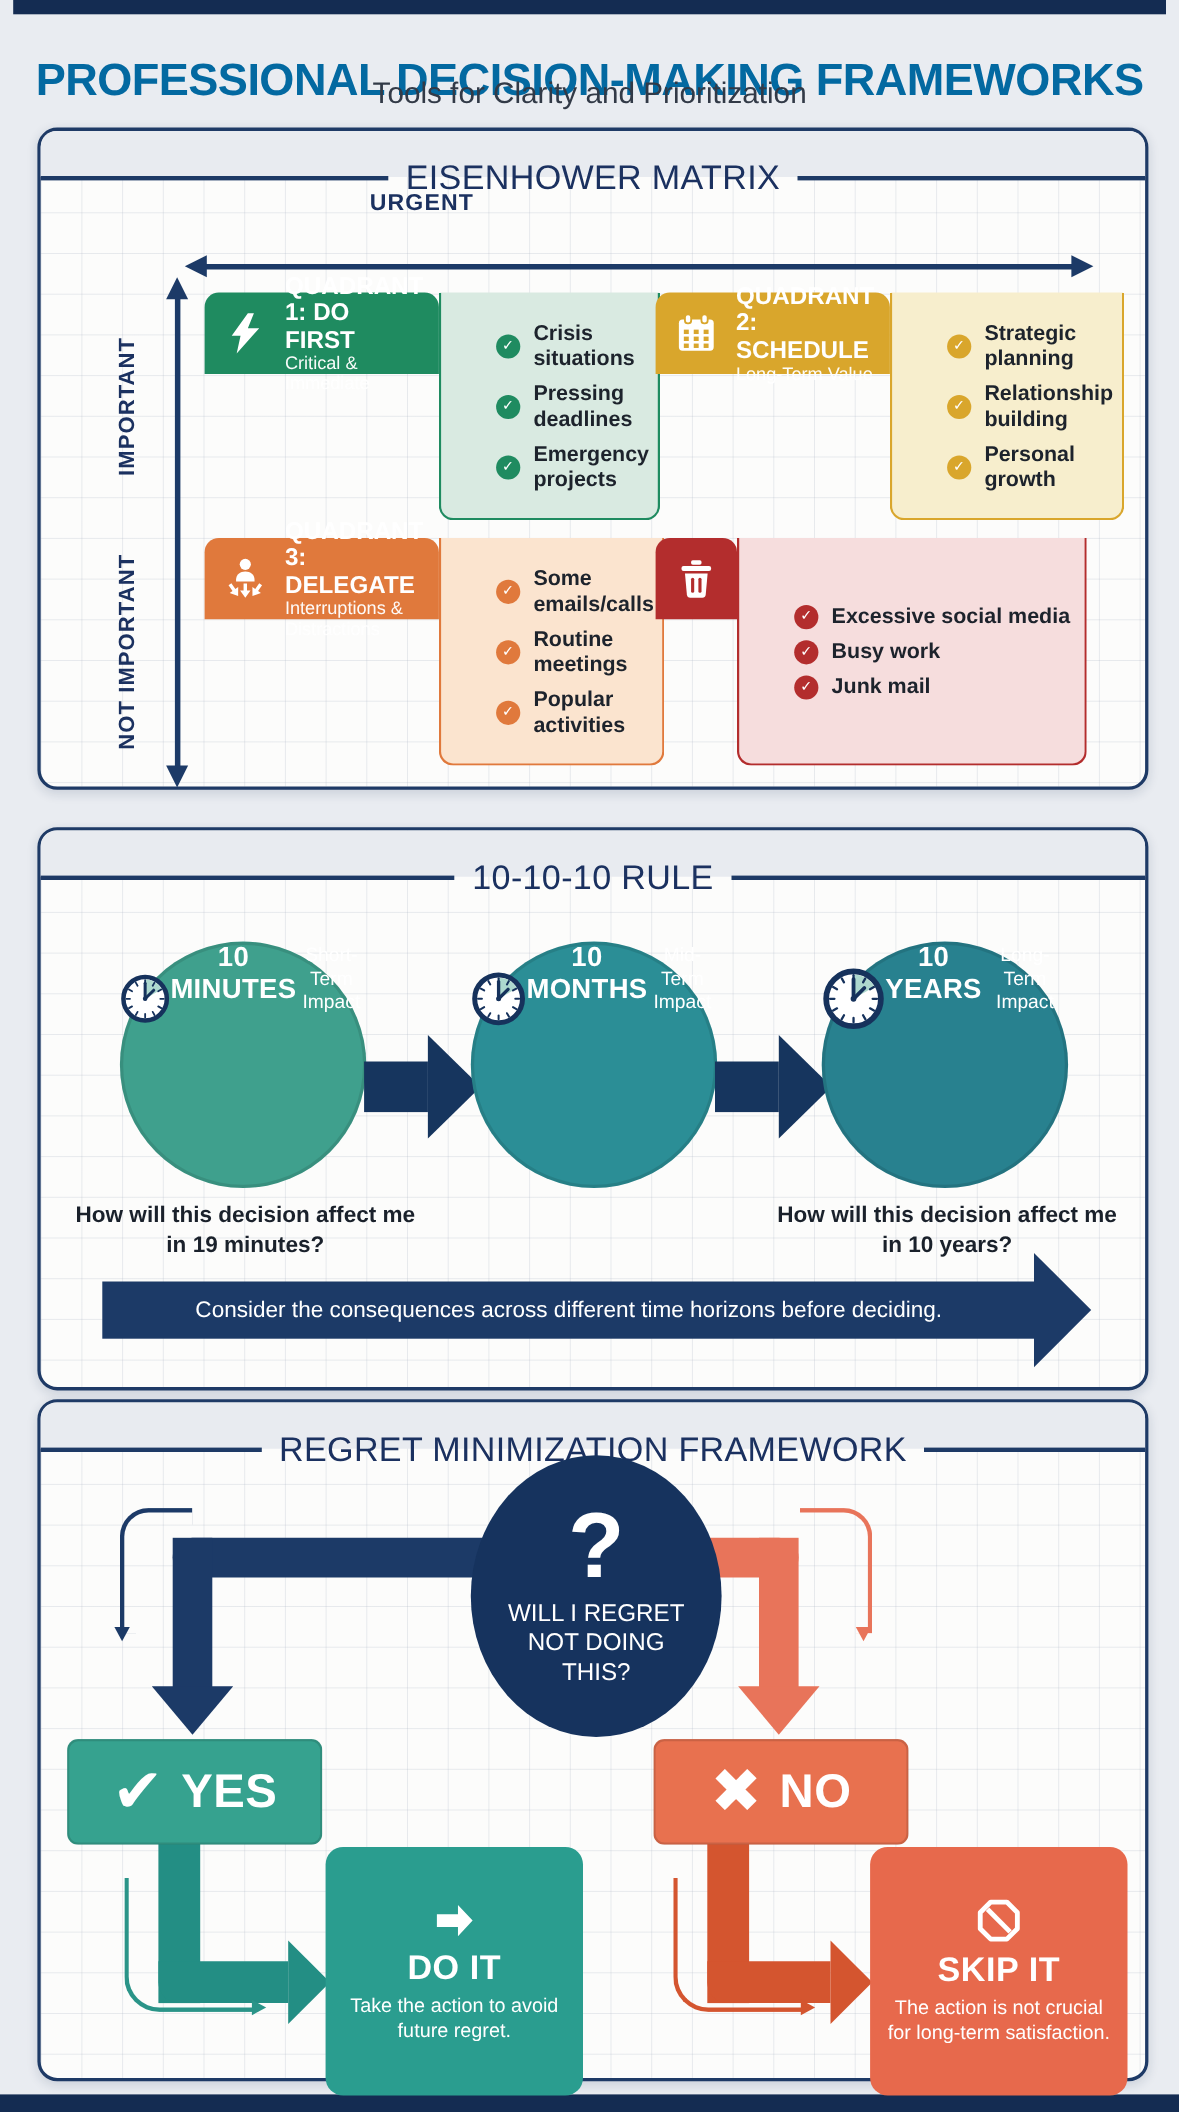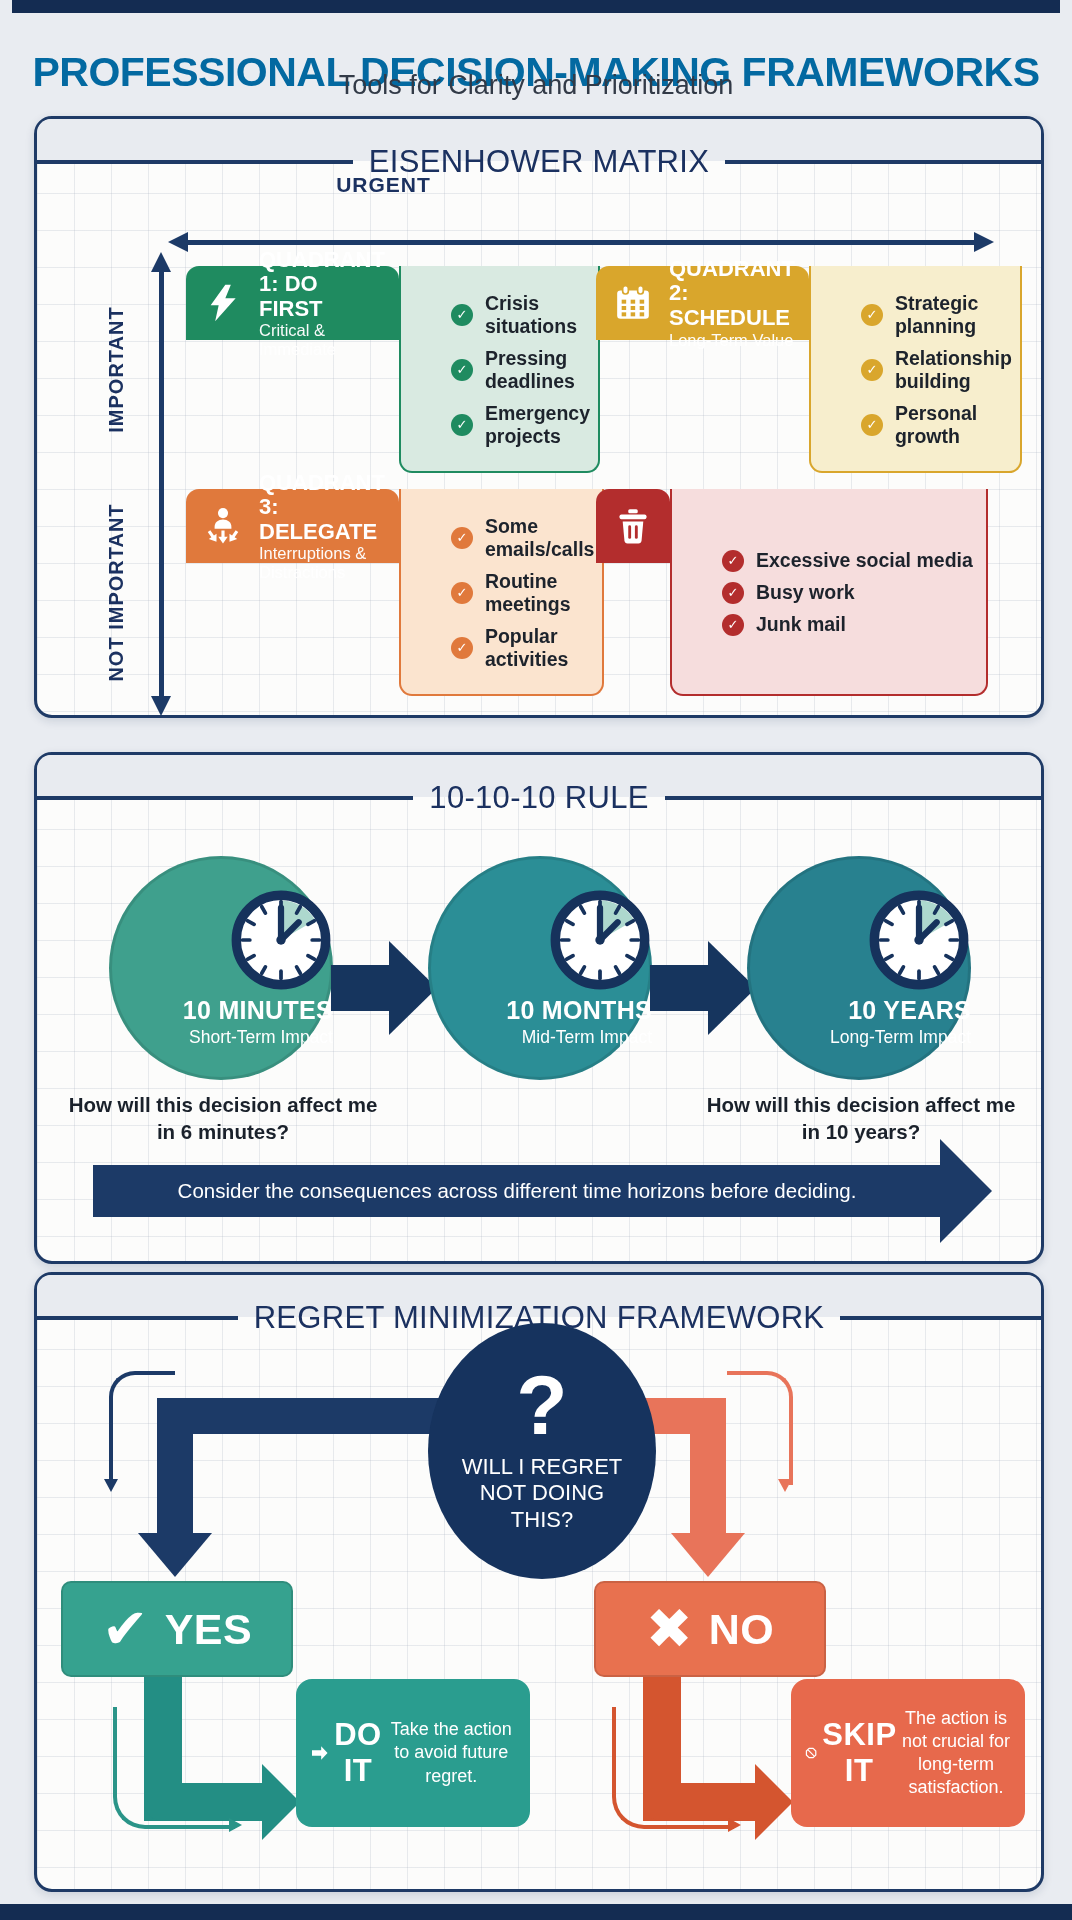--- a/index.html
+++ b/index.html
@@ -63,21 +63,21 @@
   .qitem{display:flex;align-items:center;gap:12px;font-size:19.5px;font-weight:600;color:#1d232c}
   .qcheck{width:22px;height:22px;border-radius:50%;color:#fff;display:flex;align-items:center;
           justify-content:center;font-size:13px;flex:0 0 auto;font-family:"DejaVu Sans",sans-serif}
   .qc-green .qhead{background:#1f8b60}.qc-green .qbody{background:#d9eae1;border-color:#1f8b60}.qc-green .qcheck{background:#1f8b60}
   .qc-gold  .qhead{background:#d9a62c}.qc-gold  .qbody{background:#f7eecd;border-color:#d9a62c}.qc-gold  .qcheck{background:#d9a62c}
   .qc-orange .qhead{background:#e0793c}.qc-orange .qbody{background:#fbe4cf;border-color:#e0793c}.qc-orange .qcheck{background:#e0793c}
   .qc-red   .qhead{background:#b32d2d}.qc-red   .qbody{background:#f6dddd;border-color:#b32d2d}.qc-red   .qcheck{background:#b32d2d}
 
   
   .circle{position:absolute;top:101px;width:224px;height:224px;border-radius:50%;
-          display:flex;flex-direction:column;align-items:flex-end;justify-content:center;
+          display:flex;flex-direction:row;align-items:flex-start;justify-content:center;
           color:#fff;text-align:center;box-shadow:inset 0 0 0 3px rgba(0,0,0,.10)}
   #stage-1{left:72px;background:#3fa08d}
   #stage-2{left:391px;background:#2b8e96}
   #stage-3{left:710px;background:#28818f}
   .clock{margin-bottom:4px}
   .stage-label{font-size:25px;font-weight:700;letter-spacing:.3px}
   .stage-sub{font-size:17.5px;font-weight:400;margin-top:2px}
   .barrow{position:absolute;top:186px;display:flex;align-items:center}
   #barrow-1{left:294px} #barrow-2{left:613px}
   .barrow .stem{display:block;width:58px;height:46px;background:#16355e}
@@ -129,22 +129,22 @@
   .cr-head{position:absolute;left:718px;top:489px;width:0;height:0;border-left:38px solid #d4552f;
            border-top:38px solid transparent;border-bottom:38px solid transparent}
   .thin-tl{position:absolute;left:76px;top:432px;width:118px;height:118px;
            border-left:4px solid #2a9488;border-bottom:4px solid #2a9488;border-bottom-left-radius:32px}
   .thin-tl-head{position:absolute;left:192px;top:543px;width:0;height:0;border-left:13px solid #2a9488;
            border-top:7px solid transparent;border-bottom:7px solid transparent}
   .thin-cr{position:absolute;left:575px;top:432px;width:118px;height:118px;
            border-left:4px solid #d4552f;border-bottom:4px solid #d4552f;border-bottom-left-radius:32px}
   .thin-cr-head{position:absolute;left:691px;top:543px;width:0;height:0;border-left:13px solid #d4552f;
            border-top:7px solid transparent;border-bottom:7px solid transparent}
-  .outcome{position:absolute;top:404px;width:234px;height:148px;border-radius:16px;color:#fff;
-           display:flex;flex-direction:row;align-items:center;justify-content:center;
+  .outcome{position:absolute;top:404px;width:234px;height:226px;border-radius:16px;color:#fff;
+           display:flex;flex-direction:column;align-items:center;justify-content:center;
            text-align:center;padding:6px 14px;box-sizing:border-box;gap:5px;z-index:3}
   #doit-box{left:259px;background:#2a9d8f}
   #skip-box{left:754px;background:#e7694c}
   .outcome-title{font-size:31px;font-weight:700;letter-spacing:.5px}
   .outcome-text{font-size:18px;line-height:1.28;font-weight:400}
 </style>
 </head>
 <body>
 
 <div class="topbar"></div>
@@ -387,21 +387,21 @@
           <line x1="31.5" y1="18" x2="35" y2="24.1"></line>
       </g>
       <line x1="50" y1="50" x2="50" y2="19" stroke="#16325c" stroke-width="6" stroke-linecap="round"></line>
       <line x1="50" y1="50" x2="67" y2="33" stroke="#16325c" stroke-width="6" stroke-linecap="round"></line>
       <circle cx="50" cy="50" r="4.5" fill="#16325c"></circle>
     </svg>
     <div class="stage-label">10 YEARS</div>
     <div class="stage-sub">Long-Term Impact</div>
   </div>
 
-  <div class="question" id="question-1">How will this decision affect me in 6 minutes?</div>
+  <div class="question" id="question-1">How will this decision affect me in 19 minutes?</div>
   <div class="question" id="question-3">How will this decision affect me in 10 years?</div>
 
   <div class="banner">Consider the consequences across different time horizons before deciding.</div>
   <div class="banner-head"></div>
 </section>
 
 <section class="panel" id="panel-regret">
   <div class="strip"></div>
   <div class="titlerow">
     <div class="rule"></div>

